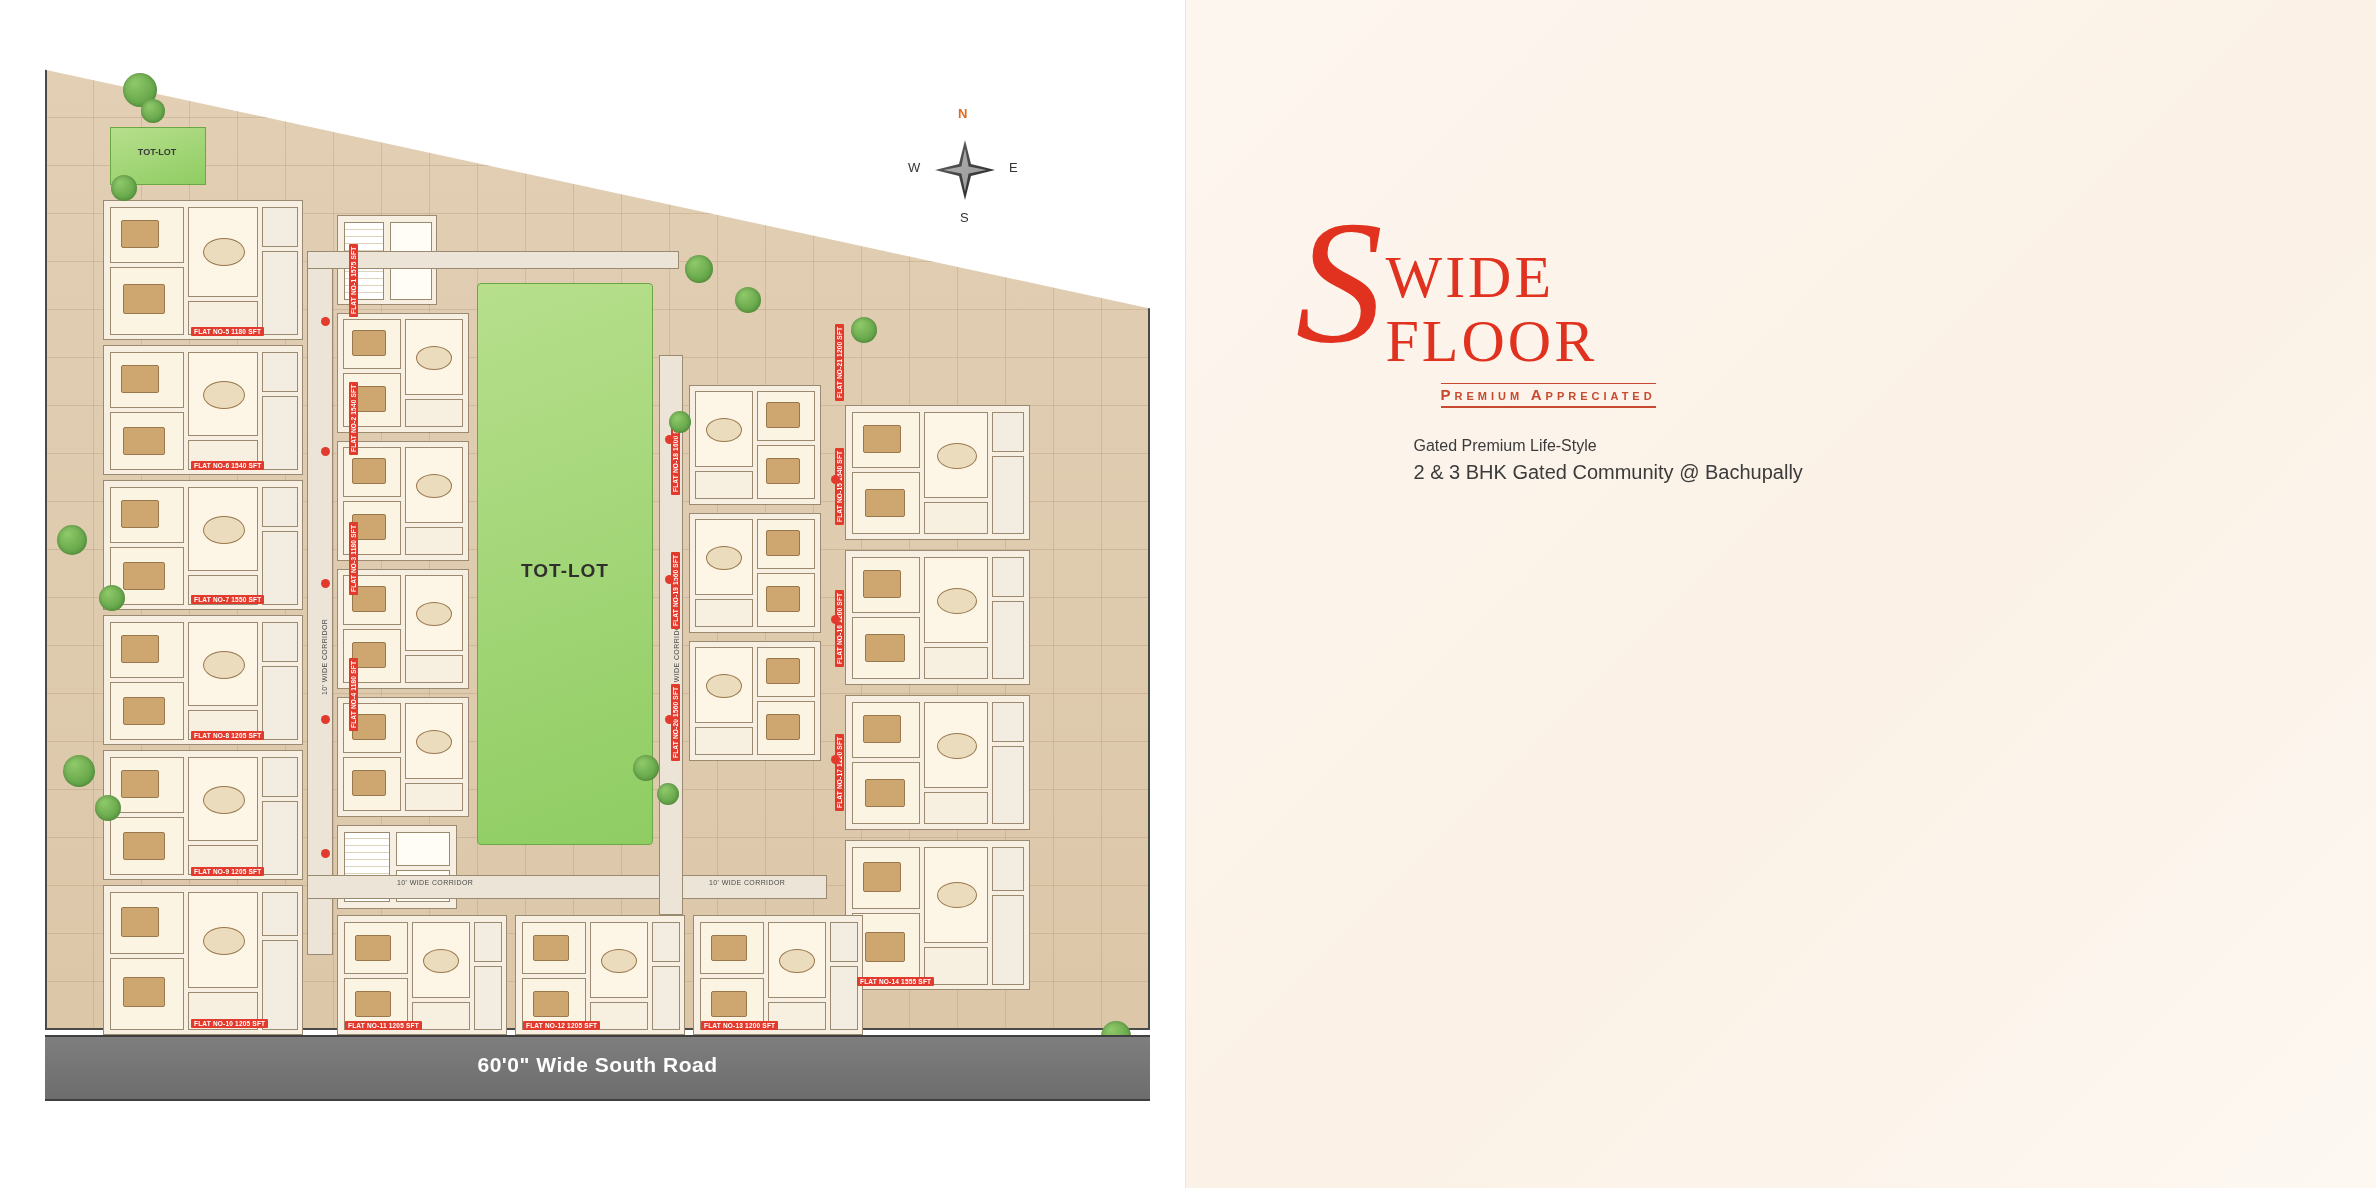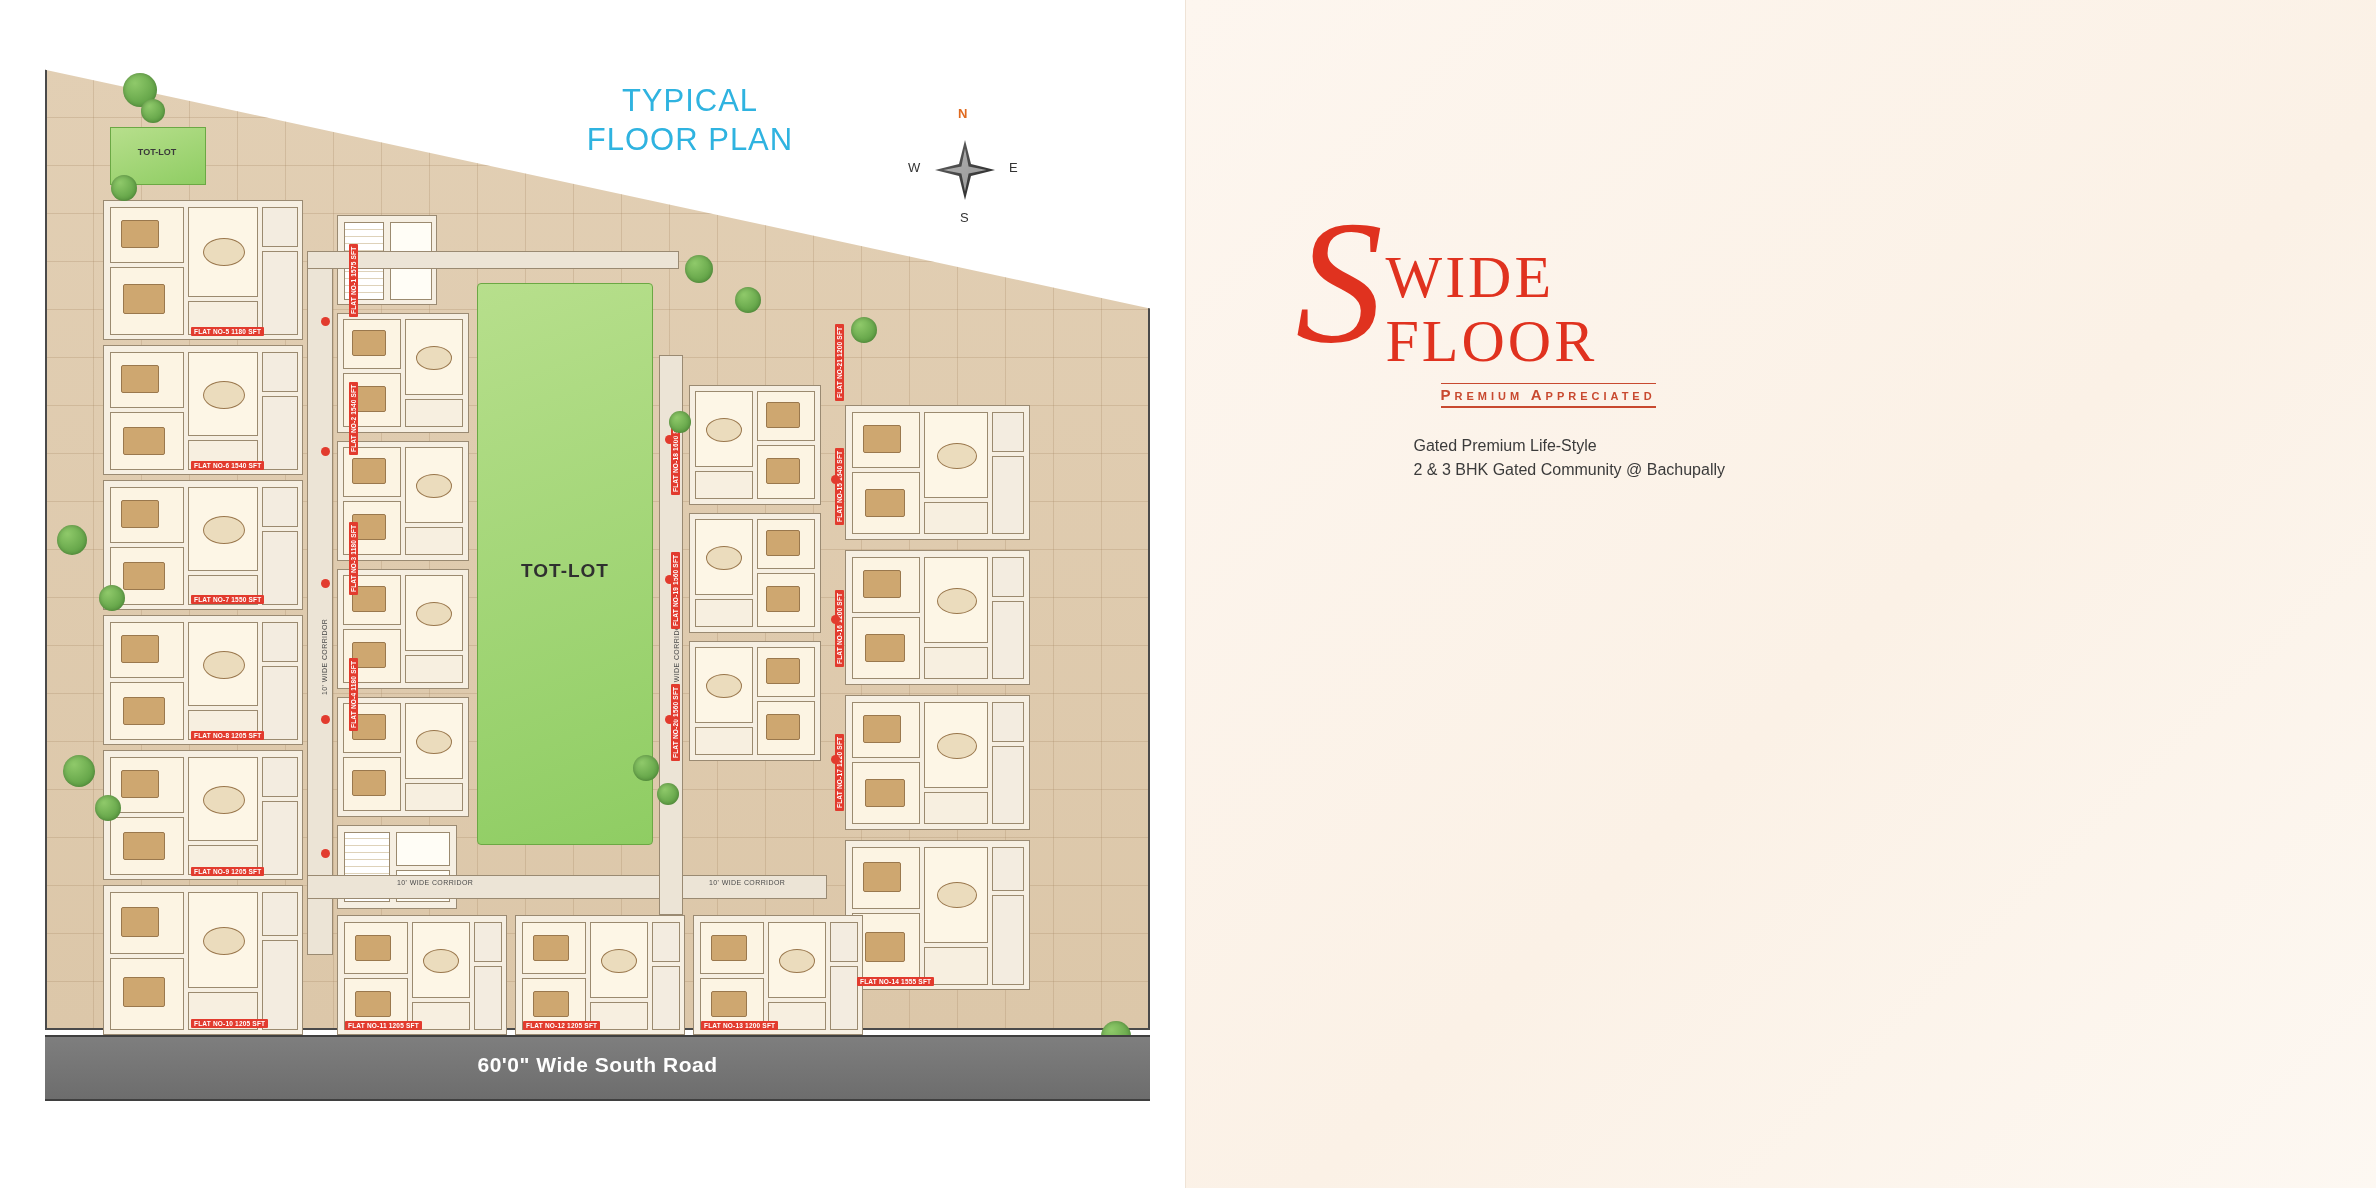--- a/index.html
+++ b/index.html
@@ -314,36 +314,32 @@
     position: absolute;
     left: 148px;
     top: 222px;
     font-size: 16px;
     color: #3b3b3b;
   }
   .brand-sub2 {
     position: absolute;
     left: 148px;
     top: 246px;
-    font-size: 16px;
+    font-size: 20px;
     color: #3b3b3b;
     text-align: center;
   }
 </style>
 </head>
 <body>
 
 <div class="page">
 
   <div class="left-panel">
 
-    <div class="plan-title">
-      <div>TYPICAL</div>
-      <div>FLOOR PLAN</div>
-    </div>
 
     <div class="compass">
       <div class="star"></div>
       <div class="cdir n">N</div>
       <div class="cdir s">S</div>
       <div class="cdir e">E</div>
       <div class="cdir w">W</div>
     </div>
 
     <div class="site">

